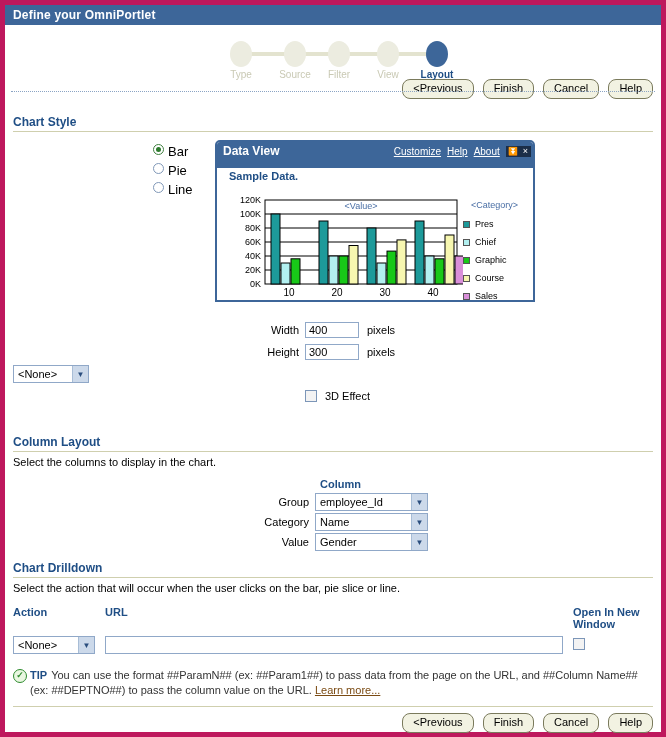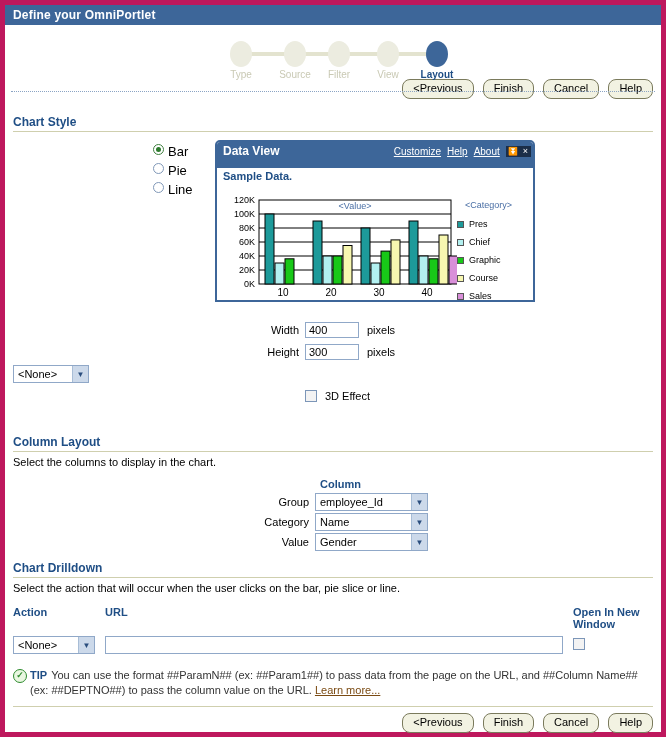--- a/index.html
+++ b/index.html
@@ -193,20 +193,21 @@
     display: flex;
     gap: 4px;
     align-items: center;
     height: 11px;
     line-height: 11px;
   }
   .portlet-body {
     position: relative;
     height: 142px;
     background: #ffffff;
+    margin-left: 6px;
   }
   .sample-label {
     position: absolute;
     left: 6px; top: 2px;
     font-size: 11px;
     font-weight: bold;
     color: #1f4e85;
   }
   .chart-area {
     position: absolute;

